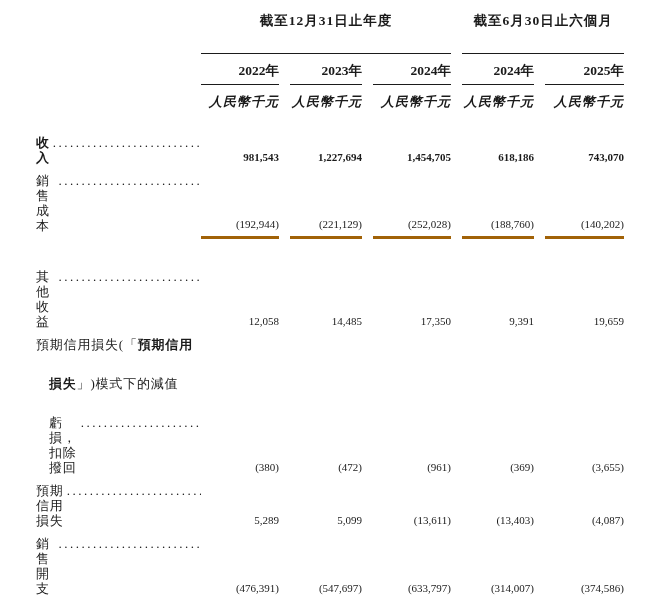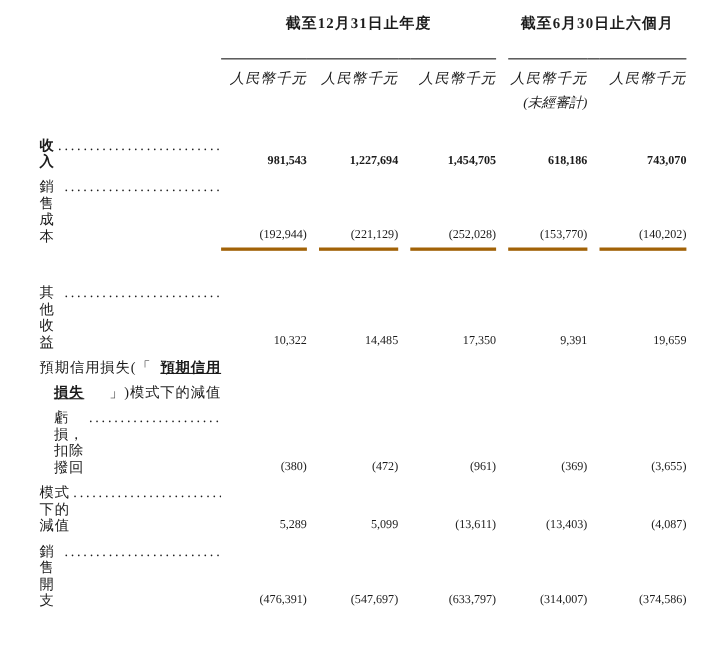--- a/index.html
+++ b/index.html
@@ -4,41 +4,41 @@
 <style>
   html, body { margin: 0; padding: 0; background: #ffffff; }
   body {
     width: 660px; height: 600px; overflow: hidden;
     font-family: "Liberation Serif", "DejaVu Serif", serif;
     color: #1b1b1b;
   }
   .page { padding: 12px 36px 0 36px; }
   table { border-collapse: collapse; table-layout: fixed; width: 588px; }
   th, td { vertical-align: bottom; margin: 0; }
-  thead th { font-weight: normal; padding: 0; }
+  thead th { font-weight: bold; padding: 0; }
   .grp {
     font-weight: bold; text-align: center; font-size: 13.5px;
     letter-spacing: 1px; padding: 0 0 23px 0;
     border-bottom: 1.5px solid #1b1b1b;
   }
   .yr {
     font-weight: bold; text-align: right; font-size: 13.5px;
     padding: 8px 0 4px 0; border-bottom: 1.5px solid #1b1b1b;
   }
   .cur { font-style: italic; text-align: right; font-size: 13px; letter-spacing: 1px; padding: 8px 0 2px 0; }
   .note { font-style: italic; text-align: right; font-size: 12.5px; padding: 3px 0 0 0; }
   td.lbl { font-size: 13px; letter-spacing: 0.8px; padding: 4px 0; }
   td.val { font-size: 11px; text-align: right; padding: 4px 0; line-height: 15px; }
   tr.bold td, tr.bold td .lab-line span { font-weight: bold; }
-  span.b { font-weight: bold; text-decoration: underline; }
+  span.b { font-weight: bold; }
   .ru-s { border-bottom: 3px solid #a16207; }
   tr.sp td { height: 26px; padding: 0; }
   #table-body tr:first-child td { padding-top: 22px; }
-  .lab-line { display: flex; align-items: baseline; line-height: 15px; justify-content: space-between; }
-  .lab-line + .lab-line { margin-top: 8px; }
+  .lab-line { display: flex; align-items: baseline; line-height: 15px; }
+  .lab-line + .lab-line { margin-top: 24px; }
   .lab-line.indent { padding-left: 13px; }
   .leader { flex: 1 1 auto; overflow: hidden; white-space: nowrap; margin-left: 3px; min-width: 0; }
   .leader::after {
     content: "......................................................................";
     letter-spacing: 2.5px; font-size: 13px; font-weight: normal;
   }
 </style>
 </head>
 <body>
 
@@ -58,41 +58,41 @@
     </colgroup>
     <thead>
       <tr>
         <th class="lbl"></th>
         <th class="grp" colspan="5">截至12月31日止年度</th>
         <th class="gapc"></th>
         <th class="grp" colspan="3">截至6月30日止六個月</th>
       </tr>
       <tr>
         <th class="lbl"></th>
-        <th class="cur">人民幣千元</th>
-        <th class="gapc"></th>
-        <th class="cur">人民幣千元</th>
-        <th class="gapc"></th>
-        <th class="cur">人民幣千元</th>
-        <th class="gapc"></th>
-        <th class="cur">人民幣千元</th>
-        <th class="gapc"></th>
-        <th class="cur">人民幣千元</th>
+        <th class="yr">2022年</th>
+        <th class="gapc"></th>
+        <th class="yr">2023年</th>
+        <th class="gapc"></th>
+        <th class="yr">2024年</th>
+        <th class="gapc"></th>
+        <th class="yr">2024年</th>
+        <th class="gapc"></th>
+        <th class="yr">2025年</th>
       </tr>
       <tr>
         <th class="lbl"></th>
-        <th></th>
-        <th class="gapc"></th>
-        <th></th>
-        <th class="gapc"></th>
-        <th></th>
-        <th class="gapc"></th>
-        <th class="note">(未經審計)</th>
-        <th class="gapc"></th>
-        <th></th>
+        <th class="cur">人民幣千元</th>
+        <th class="gapc"></th>
+        <th class="cur">人民幣千元</th>
+        <th class="gapc"></th>
+        <th class="cur">人民幣千元</th>
+        <th class="gapc"></th>
+        <th class="cur">人民幣千元</th>
+        <th class="gapc"></th>
+        <th class="cur">人民幣千元</th>
       </tr>
     </thead>
     <tbody id="table-body">
         <tr class="bold">
           <td class="lbl">
             <div class="lab-line">
               <span>收入</span>
               <span class="leader"></span>
             </div>
           </td>
@@ -112,35 +112,35 @@
               <span>銷售成本</span>
               <span class="leader"></span>
             </div>
           </td>
           <td class="val ru-s">(192,944)</td>
           <td class="gapc"></td>
           <td class="val ru-s">(221,129)</td>
           <td class="gapc"></td>
           <td class="val ru-s">(252,028)</td>
           <td class="gapc"></td>
-          <td class="val ru-s">(153,770)</td>
+          <td class="val ru-s">(188,760)</td>
           <td class="gapc"></td>
           <td class="val ru-s">(140,202)</td>
         </tr>
         <tr class="sp">
           <td colspan="10"></td>
         </tr>
         <tr>
           <td class="lbl">
             <div class="lab-line">
               <span>其他收益</span>
               <span class="leader"></span>
             </div>
           </td>
-          <td class="val">10,322</td>
+          <td class="val">12,058</td>
           <td class="gapc"></td>
           <td class="val">14,485</td>
           <td class="gapc"></td>
           <td class="val">17,350</td>
           <td class="gapc"></td>
           <td class="val">9,391</td>
           <td class="gapc"></td>
           <td class="val">19,659</td>
         </tr>
         <tr>
@@ -164,21 +164,21 @@
           <td class="gapc"></td>
           <td class="val">(961)</td>
           <td class="gapc"></td>
           <td class="val">(369)</td>
           <td class="gapc"></td>
           <td class="val">(3,655)</td>
         </tr>
         <tr>
           <td class="lbl">
             <div class="lab-line">
-              <span>模式下的減值</span>
+              <span>預期信用損失</span>
               <span class="leader"></span>
             </div>
           </td>
           <td class="val">5,289</td>
           <td class="gapc"></td>
           <td class="val">5,099</td>
           <td class="gapc"></td>
           <td class="val">(13,611)</td>
           <td class="gapc"></td>
           <td class="val">(13,403)</td>

